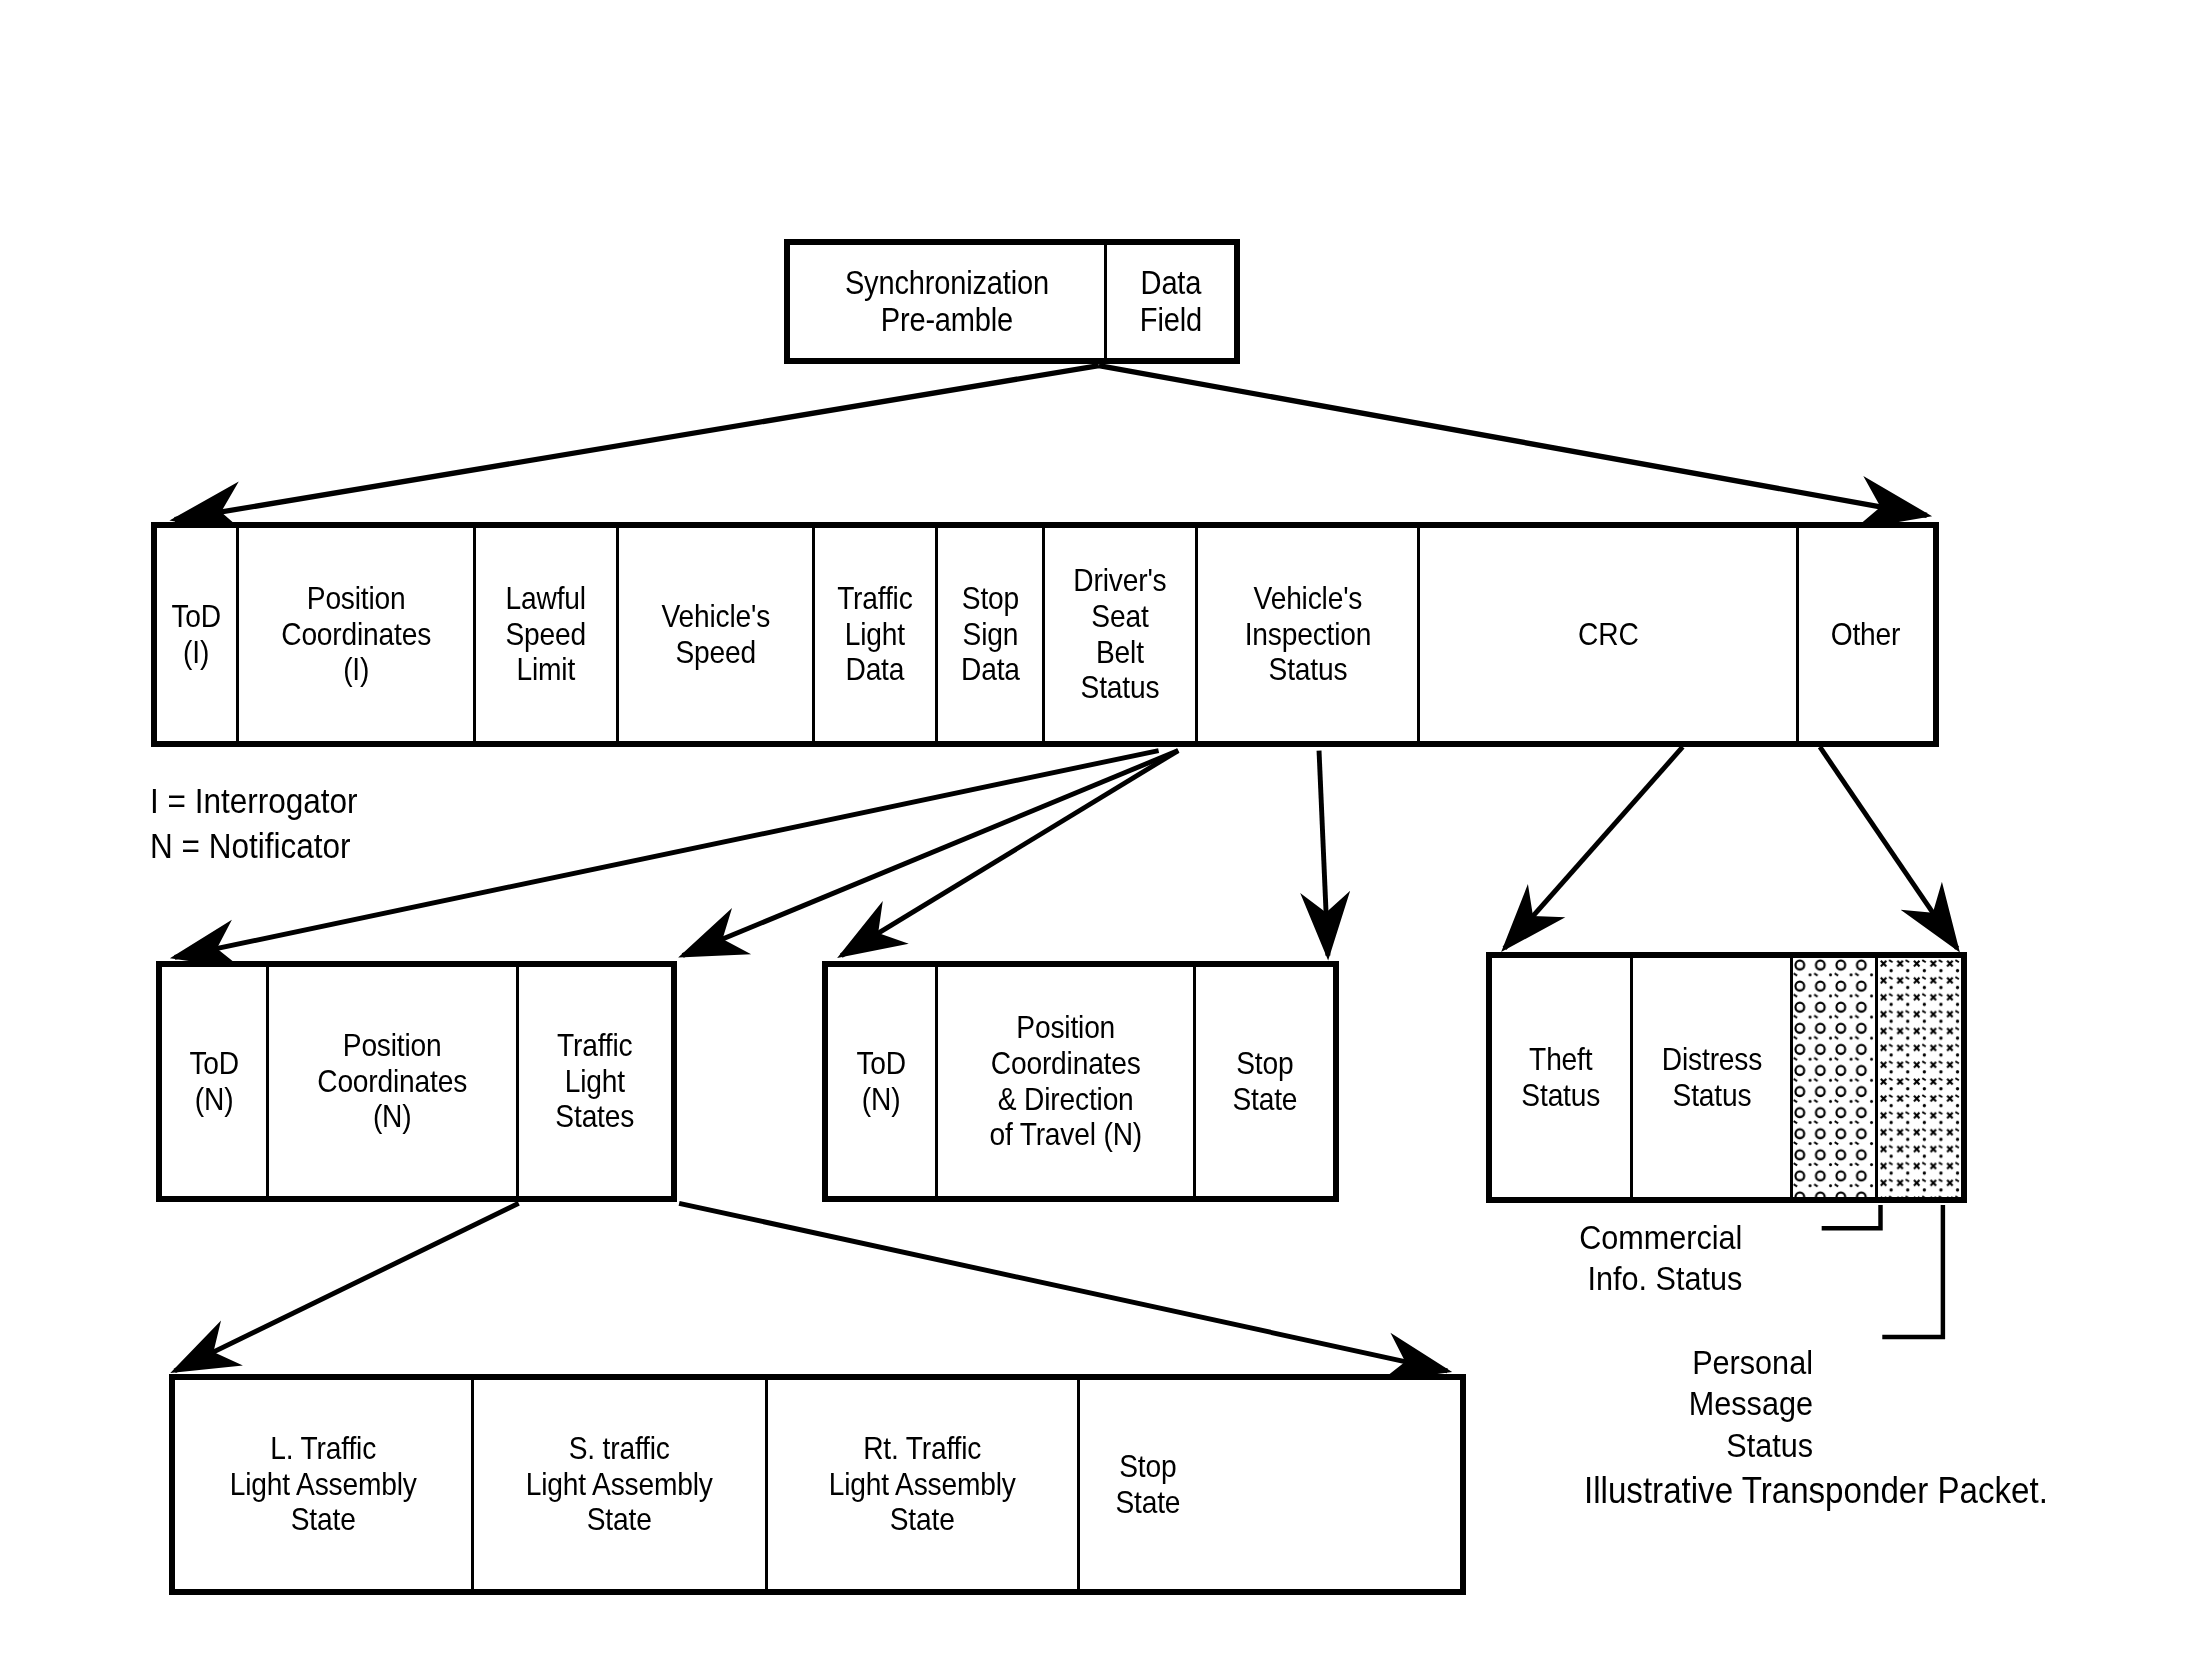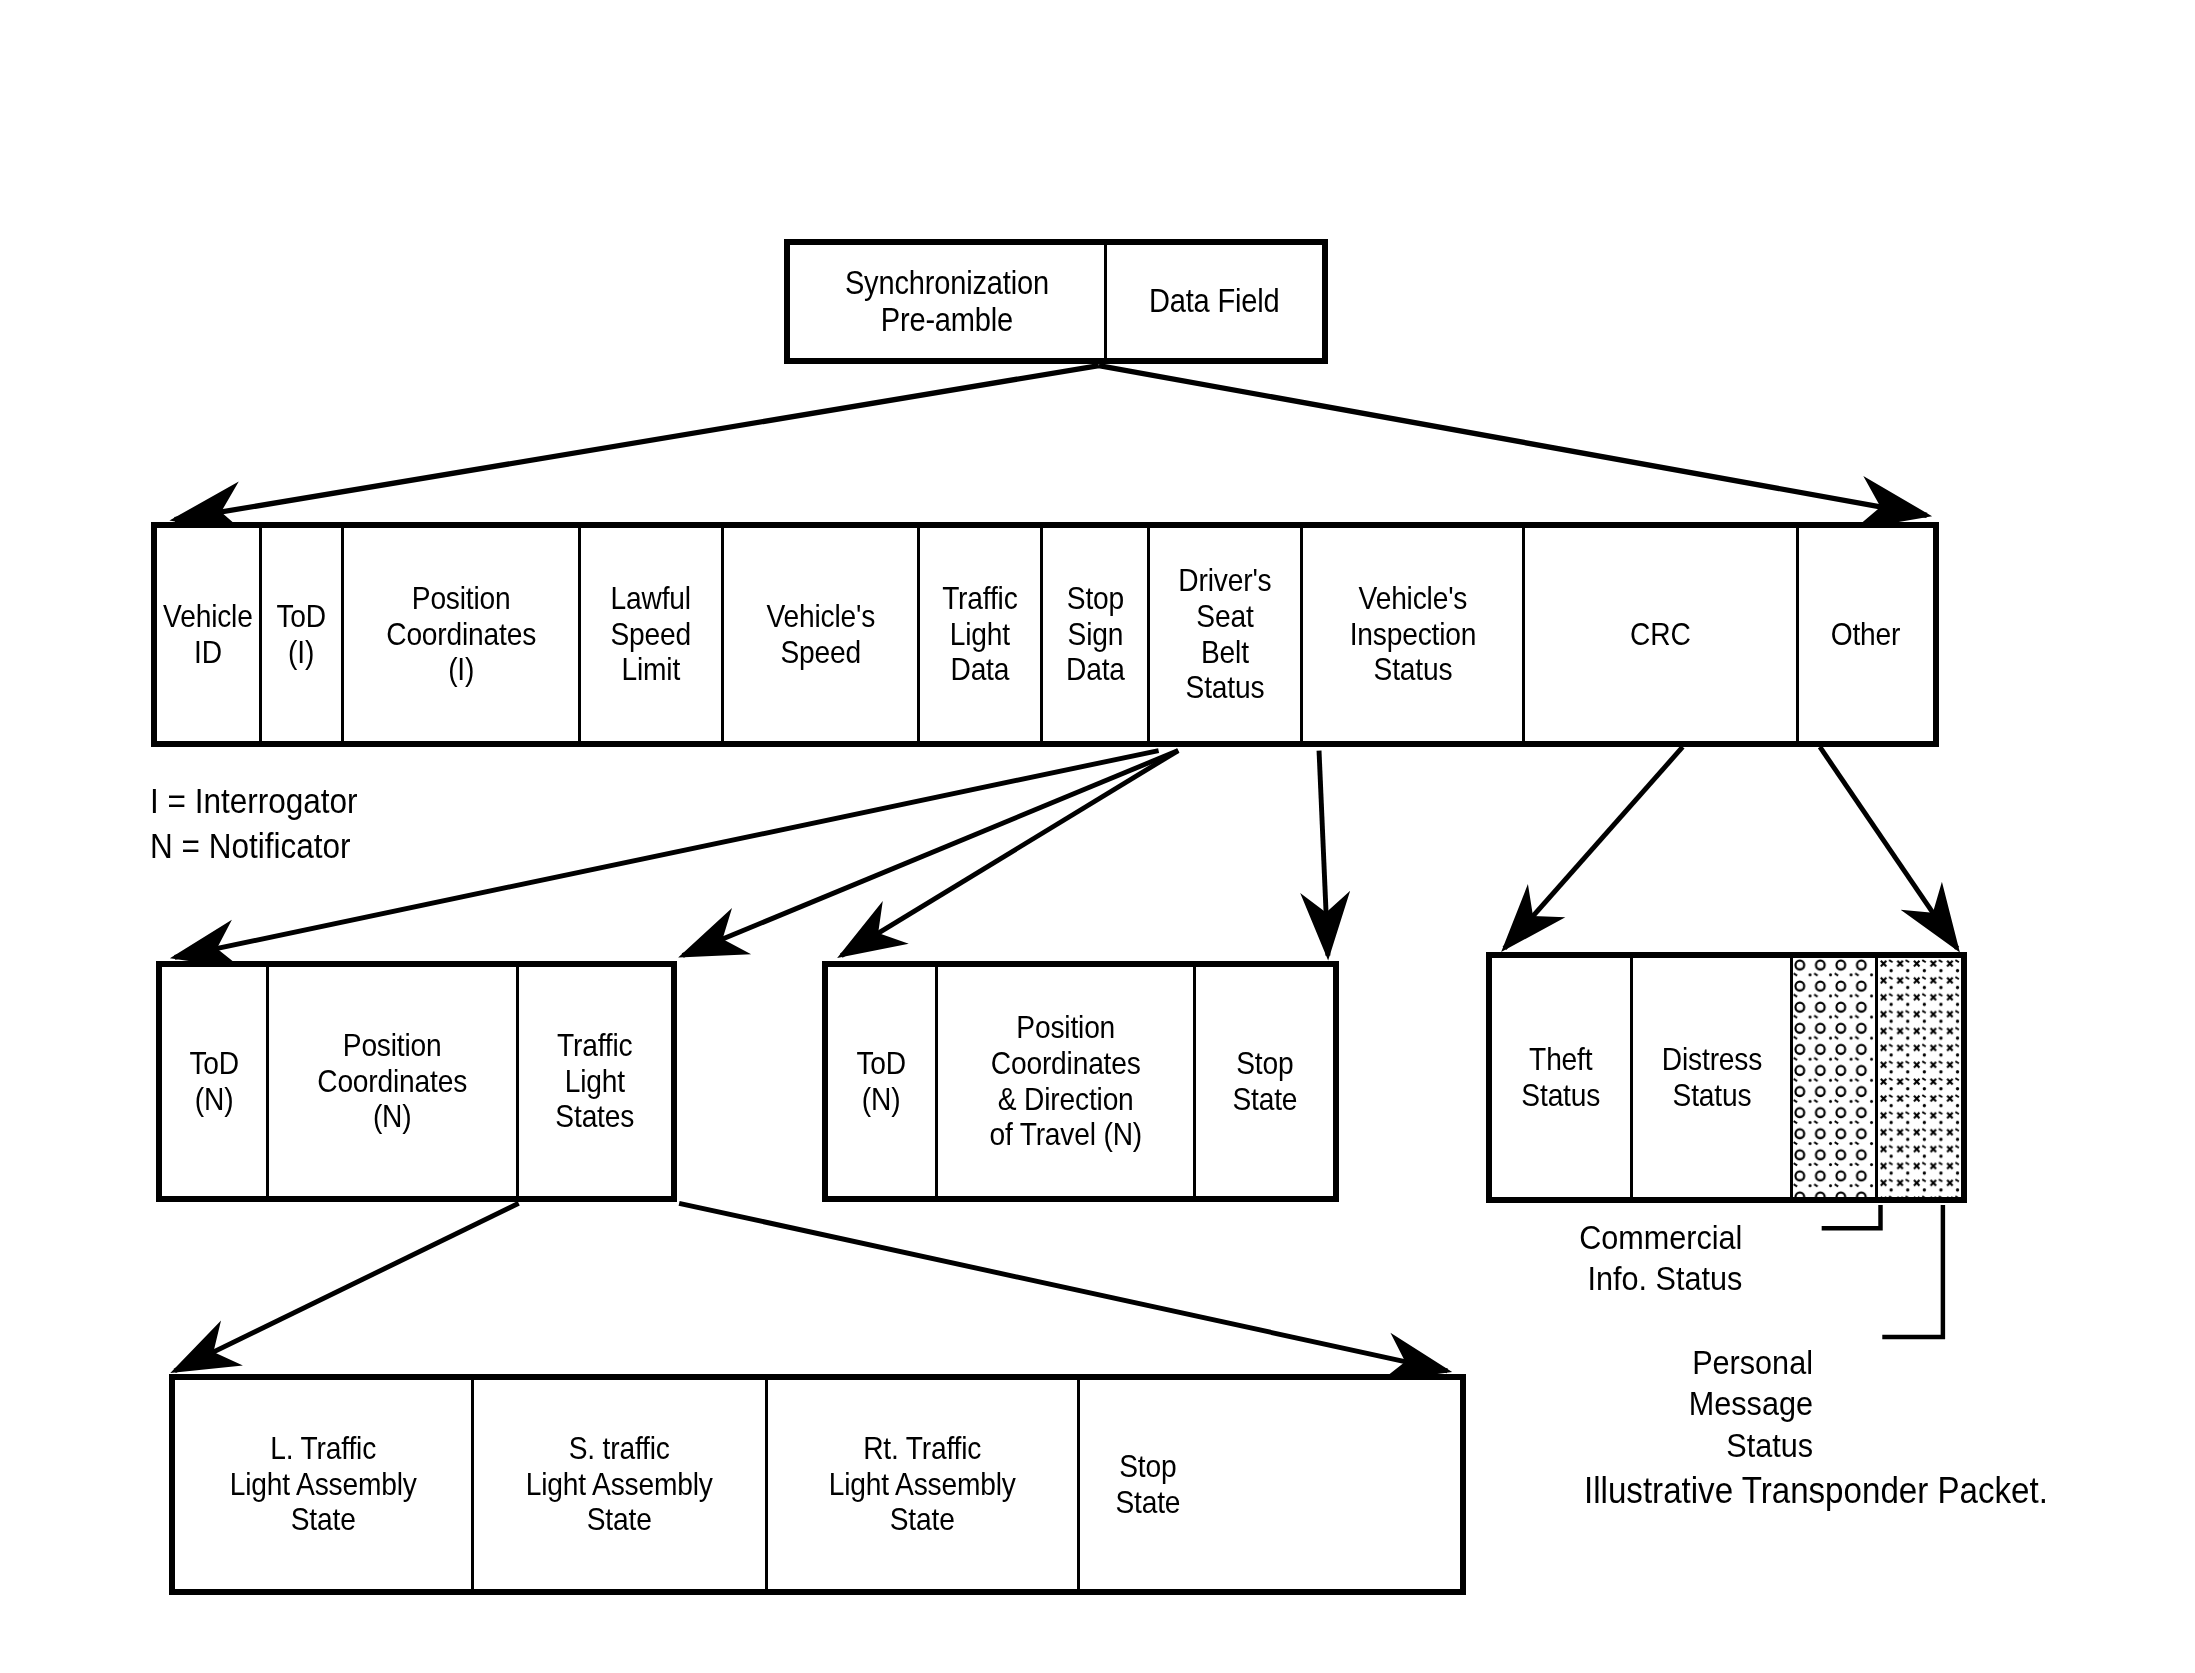--- a/index.html
+++ b/index.html
@@ -45,21 +45,21 @@
   .cell:last-child { border-right: none; }
   .cell .txt {
     line-height: 1.12;
     font-family: "Liberation Sans", sans-serif;
     letter-spacing: -0.2px;
     transform: scaleX(0.88);
     white-space: pre-line;
   }
 
   
-  #top-strip { left: 784px; top: 239px; width: 544px; height: 125px; }
+  #top-strip { left: 784px; top: 239px; width: 456px; height: 125px; }
   #top-strip .cell:nth-child(1) { flex: 0 0 317px; }
   #top-strip .cell:nth-child(2) { flex: 1 1 auto; align-items: center; }
   #top-strip .txt { font-size: 33px; }
 
   
   #main-strip { left: 151px; top: 522px; width: 1788px; height: 225px; }
   #main-strip .txt { font-size: 32px; }
 
   
   #legend {
@@ -144,24 +144,20 @@
     <div class="cell">
       <span class="txt">Synchronization
 Pre-amble</span>
     </div>
     <div class="cell">
       <span class="txt">Data Field</span>
     </div>
   </div>
 
   <div class="strip" id="main-strip">
-    <div class="cell" style="flex:0 0 105px">
-      <span class="txt">Vehicle
-ID</span>
-      </div>
     <div class="cell" style="flex:0 0 82px">
       <span class="txt">ToD
 (I)</span>
       </div>
     <div class="cell" style="flex:0 0 237px">
       <span class="txt">Position
 Coordinates
 (I)</span>
       </div>
     <div class="cell" style="flex:0 0 143px">

